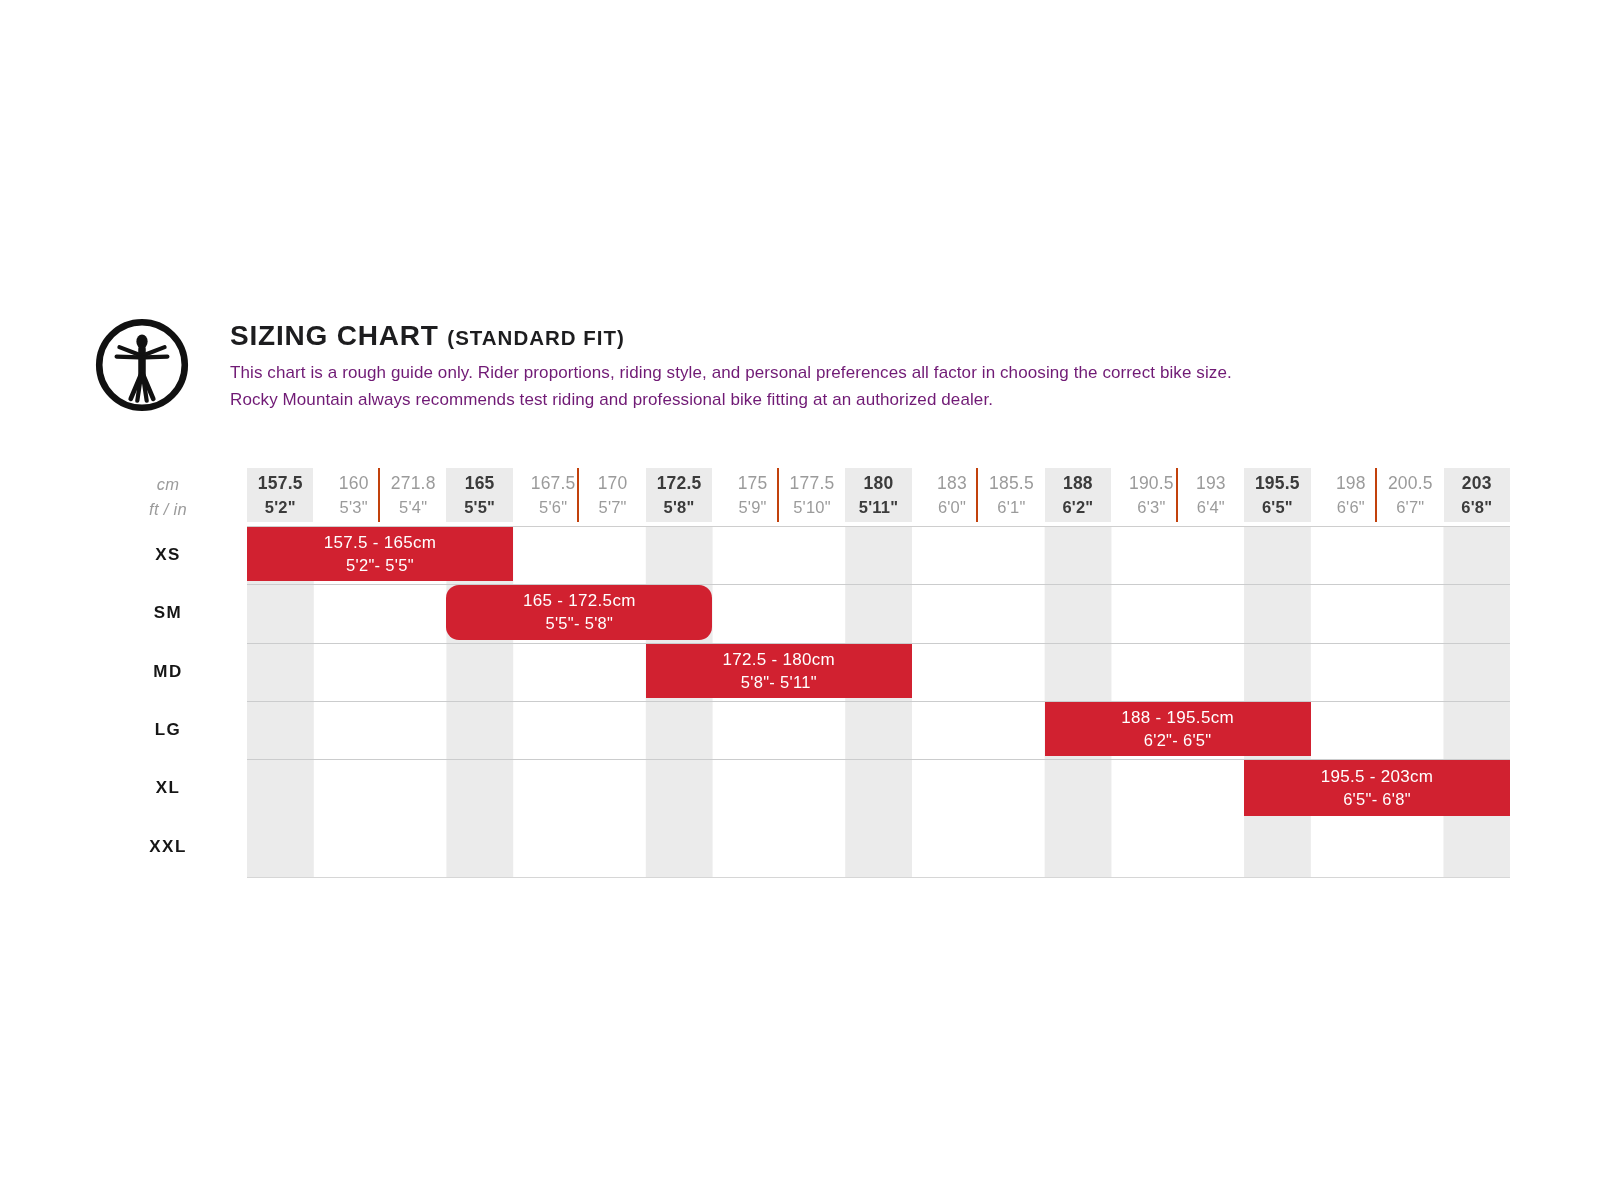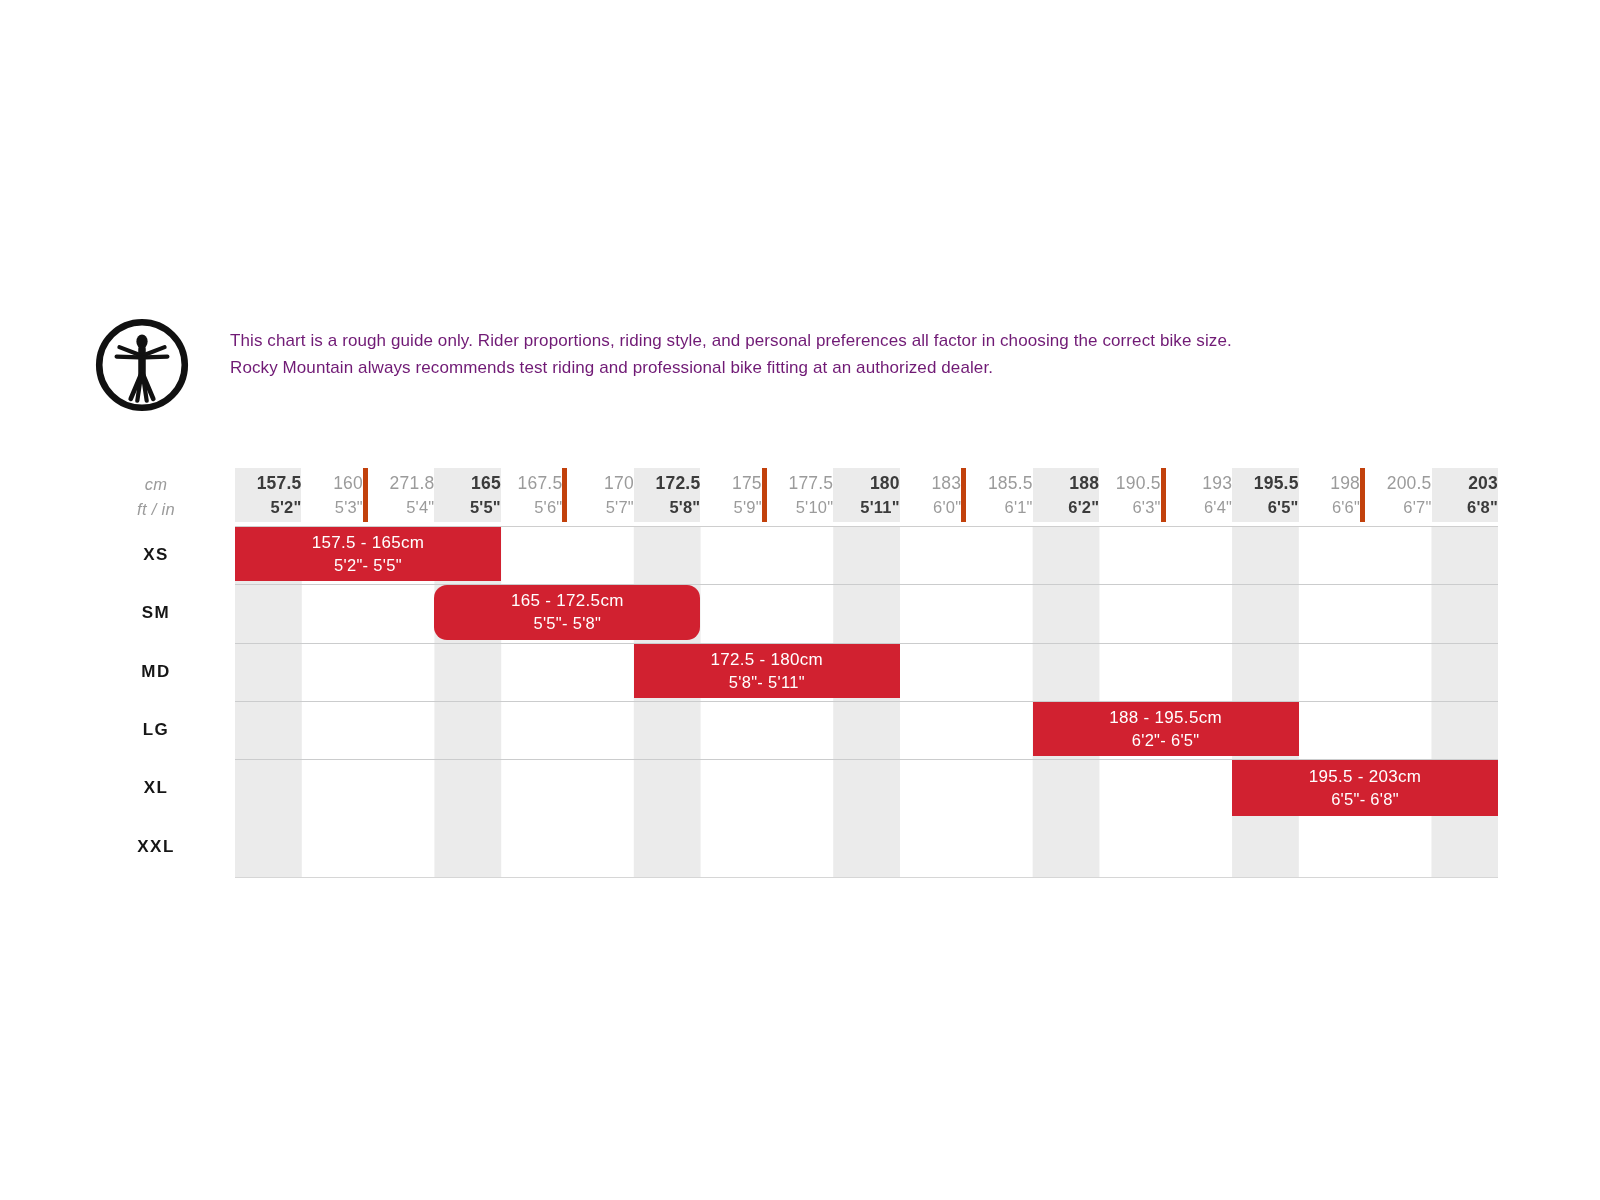--- a/index.html
+++ b/index.html
@@ -26,39 +26,39 @@
   }
   .title-suffix{
     font-size:20.5px;font-weight:800;letter-spacing:1px;
   }
   .desc{
     margin:7px 0 0 0;padding:0;
     font-size:17px;color:#701a75;line-height:26.5px;
     letter-spacing:0.1px;
   }
   
-  .chart{position:absolute;left:0;top:468px;width:1327px;height:410px;}
+  .chart{position:absolute;left:12px;top:468px;width:1327px;height:410px;}
   .axis-units{
     position:absolute;left:100px;top:4px;width:112px;
     font-style:italic;font-size:16.5px;color:#9b9b9b;
     line-height:25px;text-align:center;letter-spacing:0.3px;
   }
   .col-headers{
     position:absolute;left:235px;top:0;width:1263px;height:54px;
     display:grid;grid-template-columns:repeat(19,1fr);
   }
   .hcell{
     box-sizing:border-box;
-    display:flex;flex-direction:column;align-items:flex-end;justify-content:center;
+    display:flex;flex-direction:column;align-items:center;justify-content:center;
     line-height:24px;font-size:17.5px;color:#9b9b9b;font-weight:400;
     letter-spacing:0.2px;
   }
   .hcell .ft{font-size:16.5px;}
   .hcell.em{background:#ebebeb;color:#3b3b3b;font-weight:700;}
-  .hcell.dv{border-right:5px solid #c2410c;padding-left:16px;}
+  .hcell.dv{border-right:2px solid #c2410c;padding-left:16px;}
   .row-labels{
     position:absolute;left:100px;top:58px;width:112px;height:350px;
     display:grid;grid-template-rows:repeat(6,1fr);
   }
   .rlabel{
     display:flex;align-items:center;justify-content:center;
     font-size:17px;font-weight:700;color:#161616;letter-spacing:1.5px;
   }
   .tbody{
     position:absolute;left:235px;top:58px;width:1263px;height:350px;
@@ -103,20 +103,21 @@
       <path d="M47 42 L23 41" stroke="#111111" stroke-width="4.5" stroke-linecap="round" fill="none"></path>
       <path d="M53 42 L77 41" stroke="#111111" stroke-width="4.5" stroke-linecap="round" fill="none"></path>
       <path d="M49 60 L38 86" stroke="#111111" stroke-width="5" stroke-linecap="round" fill="none"></path>
       <path d="M51 60 L62 86" stroke="#111111" stroke-width="5" stroke-linecap="round" fill="none"></path>
       <path d="M49 61 L45 88" stroke="#111111" stroke-width="4.5" stroke-linecap="round" fill="none"></path>
       <path d="M51 61 L55 88" stroke="#111111" stroke-width="4.5" stroke-linecap="round" fill="none"></path>
     </svg>
   </div>
 
   <div class="header-text">
+    <h1 class="title-line"><span>SIZING CHART</span> <span class="title-suffix">(STANDARD FIT)</span></h1>
     <p class="desc"><span>This chart is a rough guide only. Rider proportions, riding style, and personal preferences all factor in choosing the correct bike size.</span><br><span>Rocky Mountain always recommends test riding and professional bike fitting at an authorized dealer.</span></p>
   </div>
 
   <div class="chart">
 
     <div class="axis-units">
       <div>cm</div>
       <div>ft / in</div>
     </div>
 

